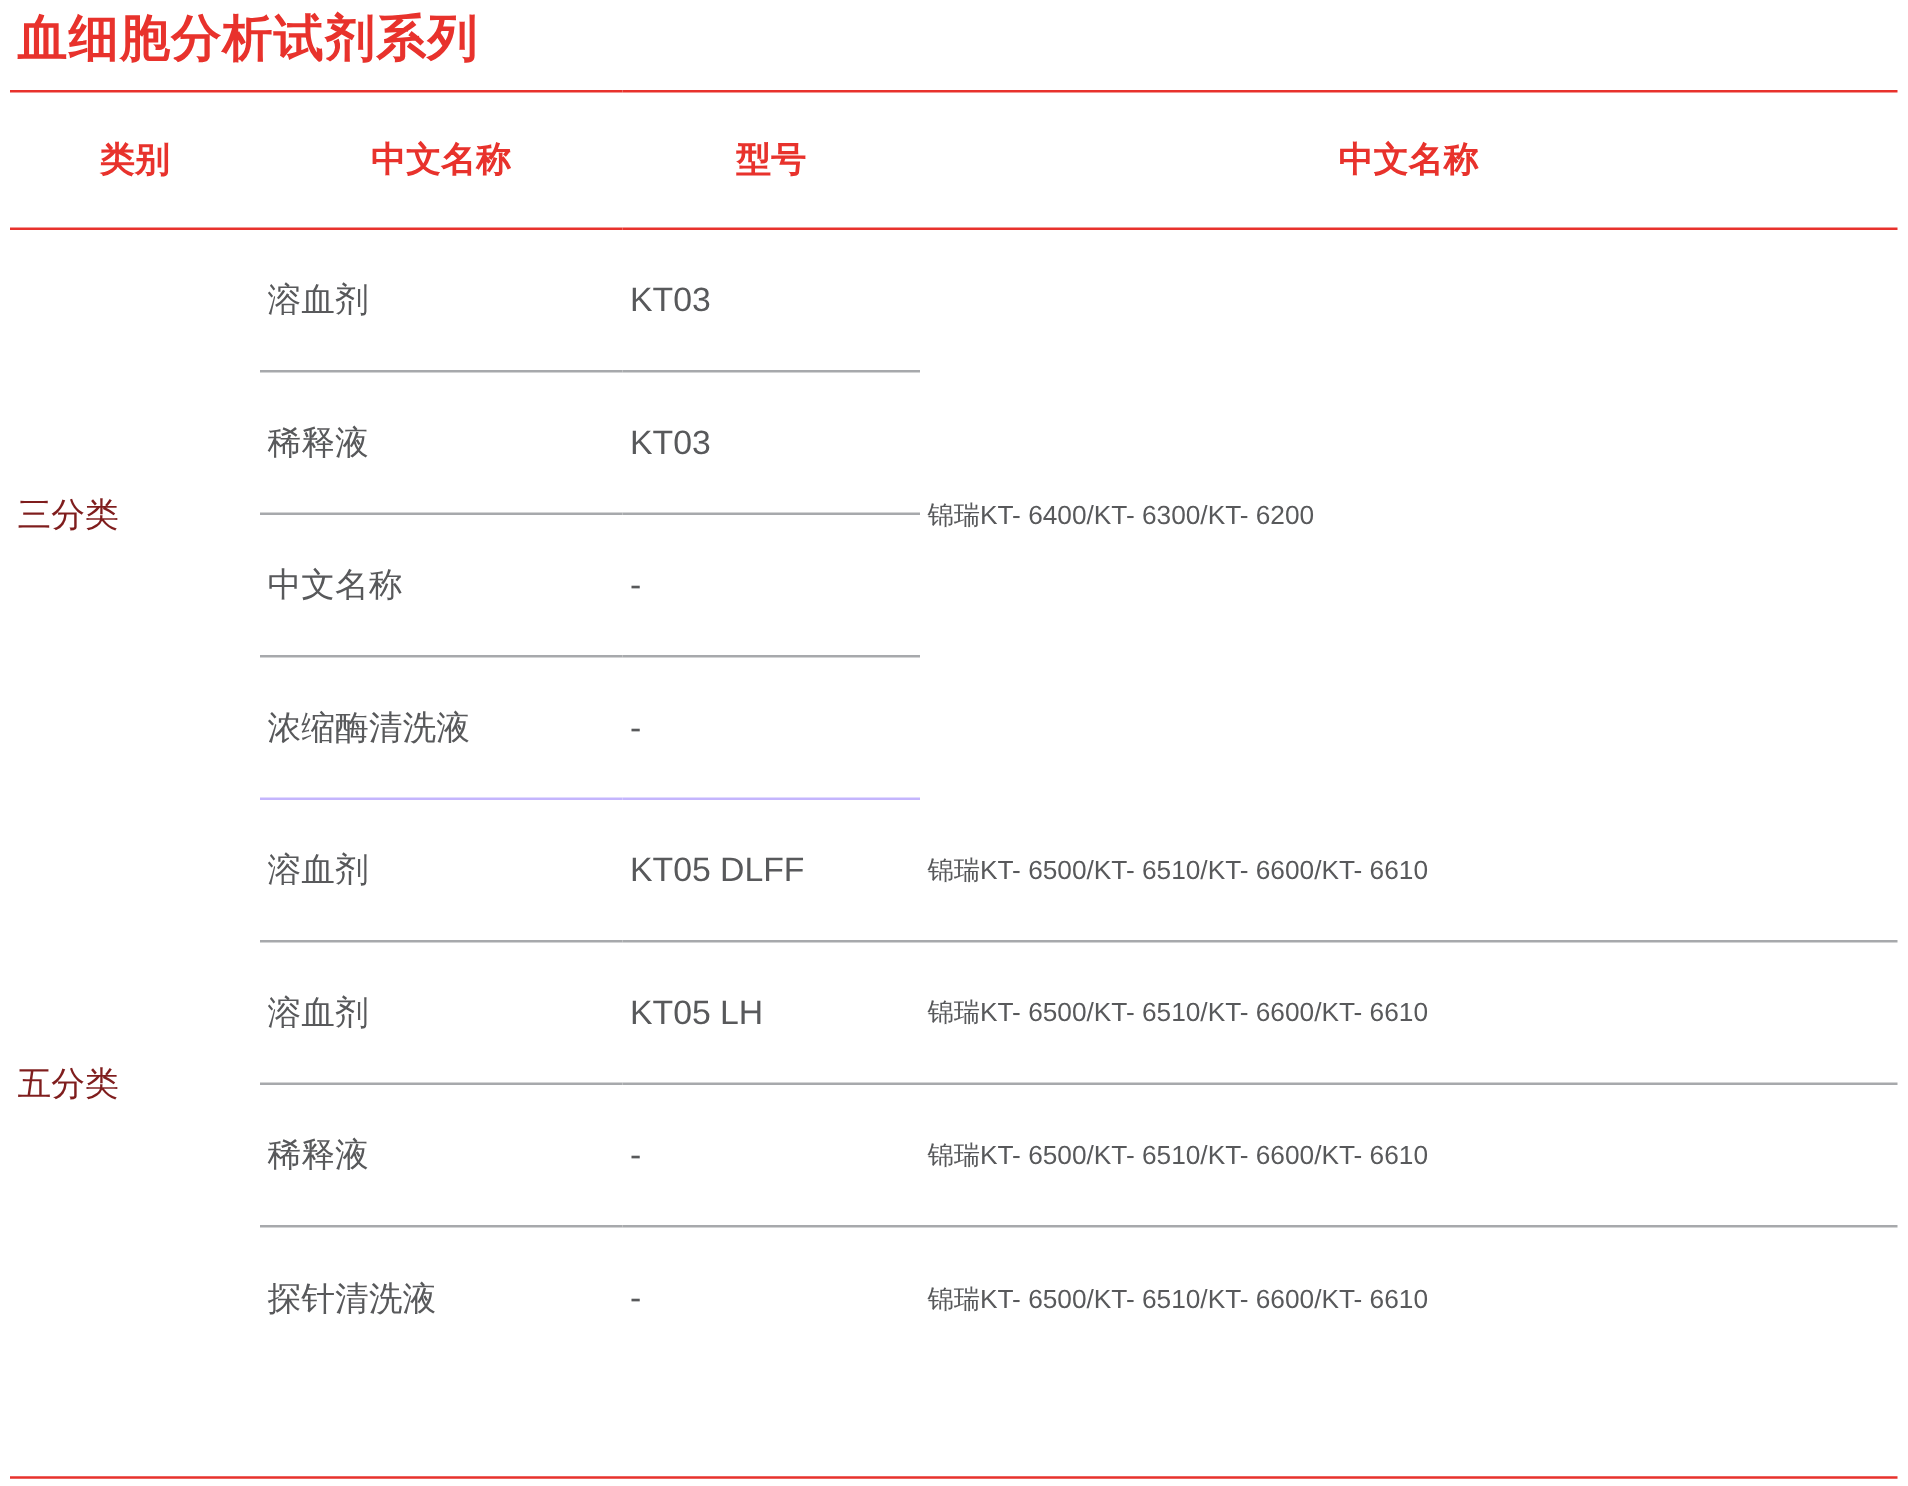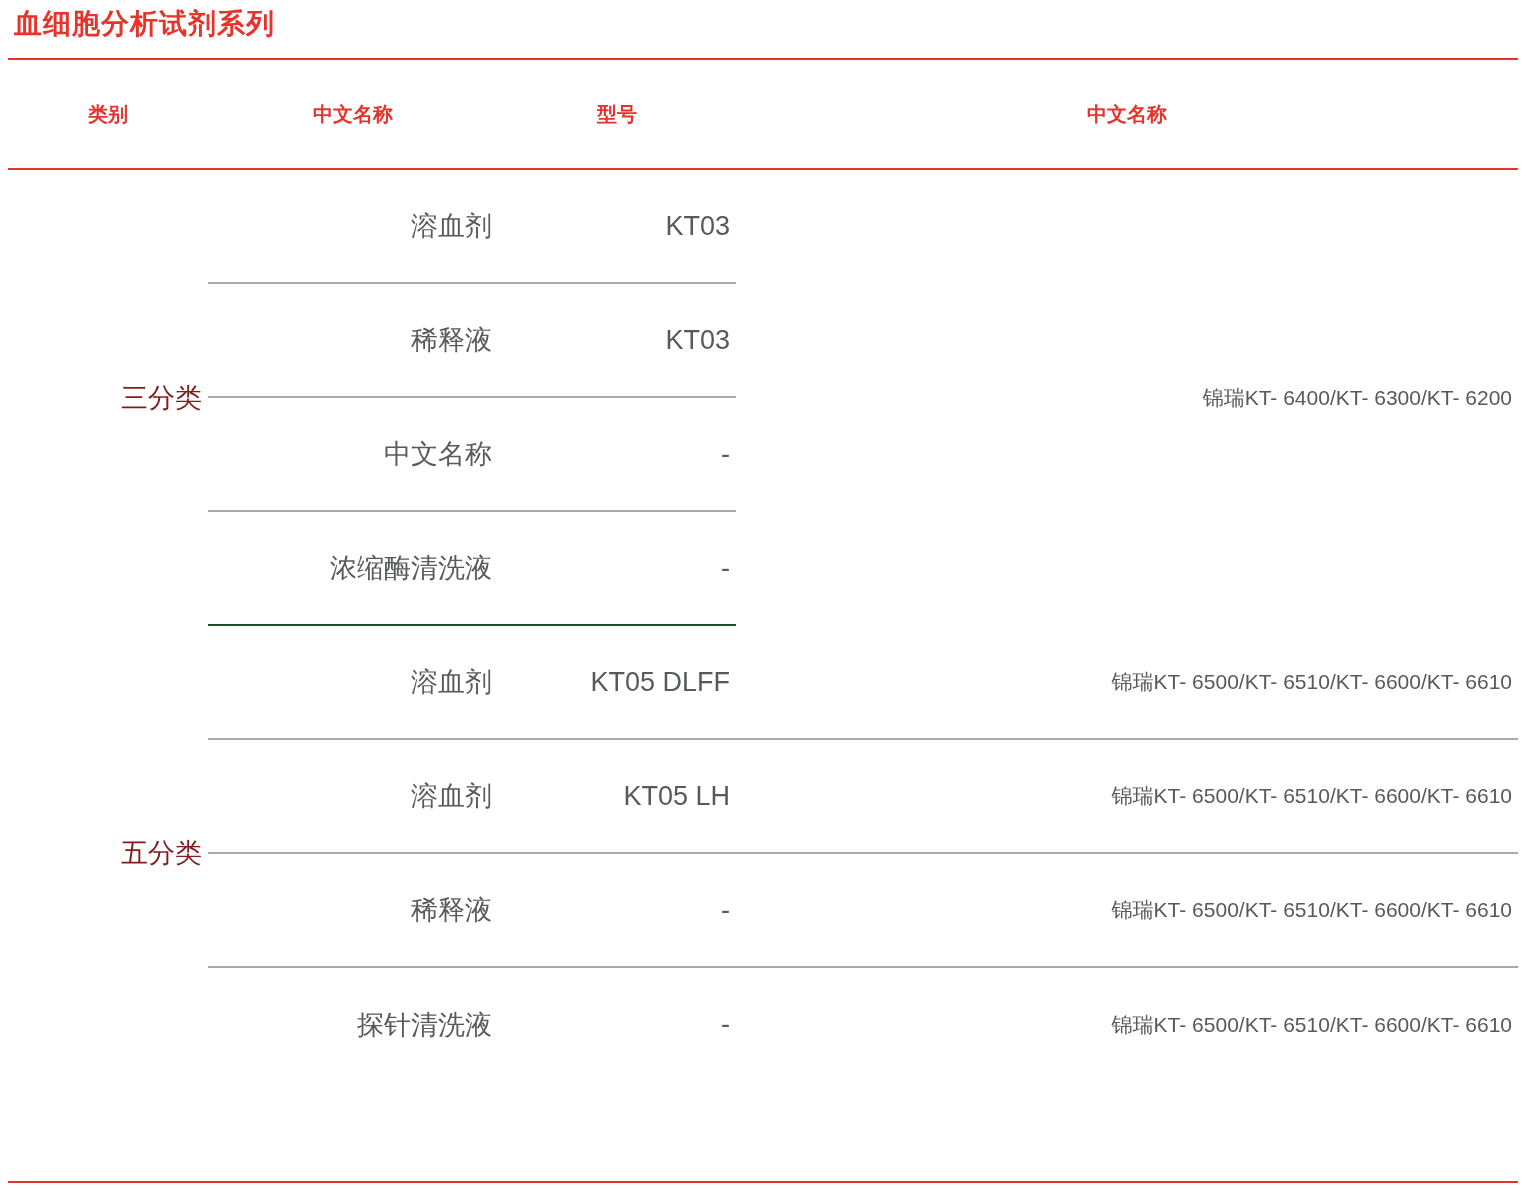--- a/index.html
+++ b/index.html
@@ -18,21 +18,21 @@
     position: relative;
     width: 1526px;
     height: 1189px;
     box-sizing: border-box;
     padding: 0 0 0 0;
   }
   .heading {
     padding: 8px 0 0 14px;
   }
   .title-cn {
-    font-size: 28px;
+    font-size: 40px;
     font-weight: bold;
     color: #e8322c;
     letter-spacing: 1px;
     line-height: 1.15;
     margin: 0;
   }
   .title-en {
     font-size: 33px;
     font-weight: bold;
     color: #e8352f;
@@ -45,53 +45,53 @@
     margin: 18px 0 0 8px;
     border-collapse: collapse;
     table-layout: fixed;
   }
   table.reagents col.c1 { width: 200px; }
   table.reagents col.c2 { width: 290px; }
   table.reagents col.c3 { width: 238px; }
   table.reagents col.c4 { width: 782px; }
 
   thead th {
-    font-size: 20px;
+    font-size: 28px;
     font-weight: bold;
     color: #e8322c;
     text-align: center;
     vertical-align: middle;
     height: 108px;
     border-top: 2px solid #e8322c;
     border-bottom: 2px solid #e8322c;
     padding: 0;
   }
   thead th.nohead {
     border-top: 2px solid #e8322c;
     border-bottom: 2px solid #e8322c;
   }
 
   tbody td {
     font-size: 27px;
     color: #58595b;
-    text-align: right;
+    text-align: left;
     vertical-align: middle;
     padding: 0 6px;
     height: 114px;
     box-sizing: border-box;
   }
   td.cat {
     font-size: 27px;
     color: #7f1d1d;
   }
   .thin-sep {
     border-bottom: 2px solid #a7a9ac;
   }
   .group-end {
-    border-bottom: 2px solid #14532d;
+    border-bottom: 2px solid #c4b5fd;
   }
   .last-row td {
     border-bottom: none;
   }
   .bottom-rule {
     position: absolute;
     left: 8px;
     right: 8px;
     bottom: 6px;
     height: 2px;

